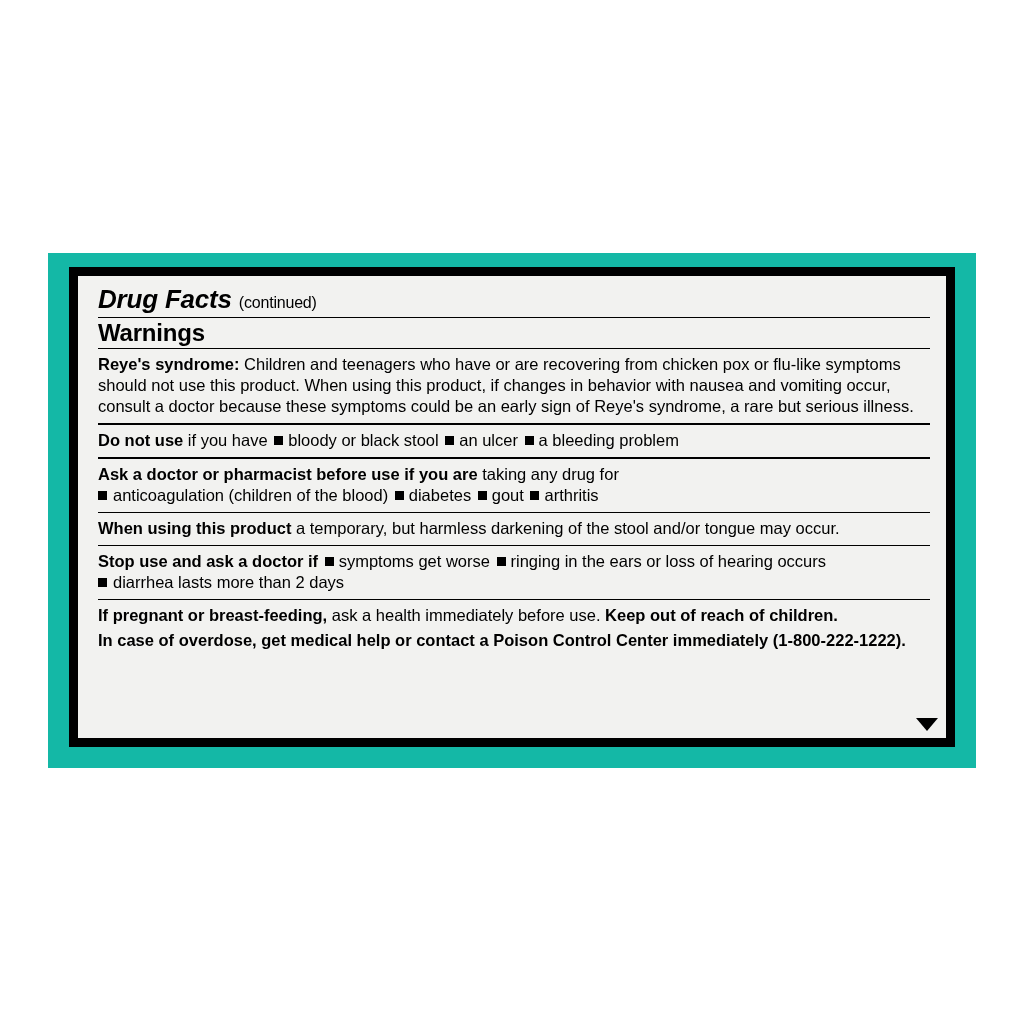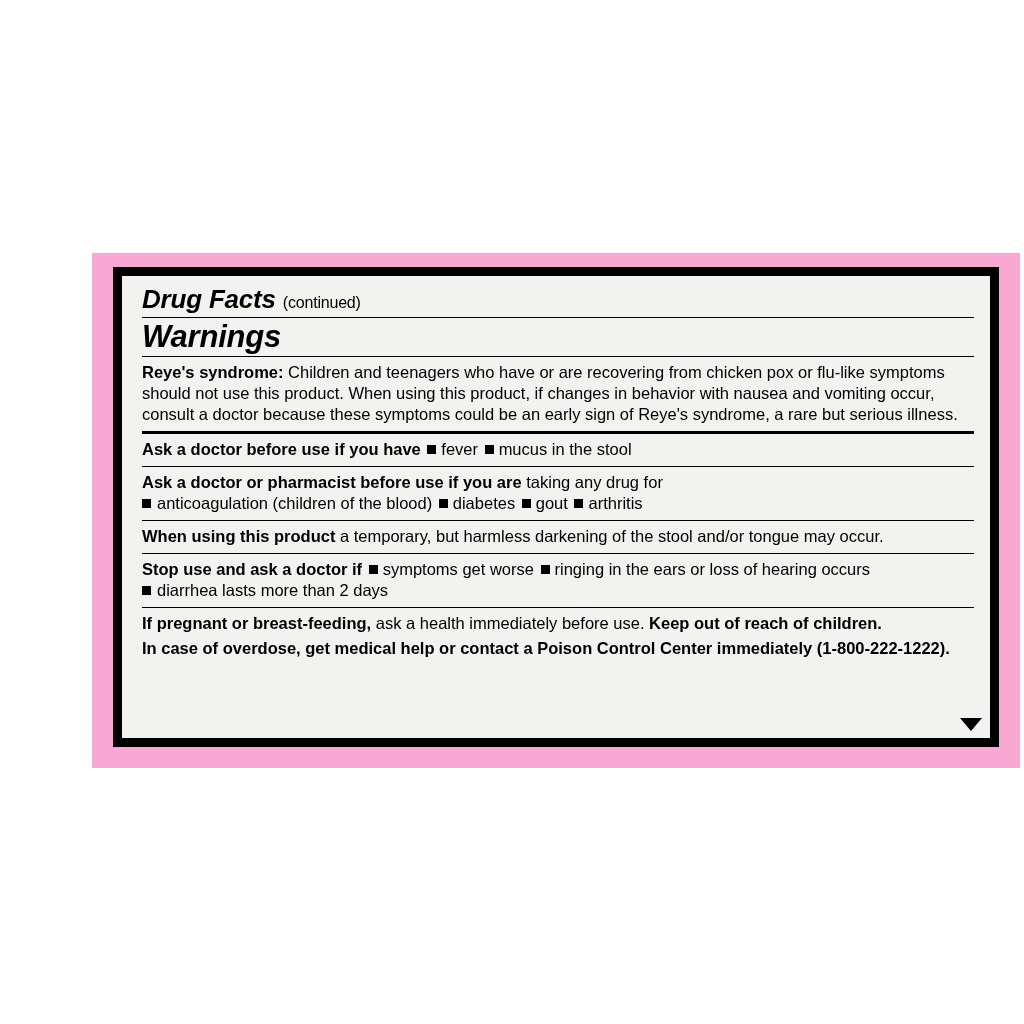--- a/index.html
+++ b/index.html
@@ -17,22 +17,21 @@
     background: #ffffff;
     overflow: hidden;
   }
   
   .label-card {
     position: absolute;
     left: 48px;
     top: 253px;
     width: 928px;
     height: 515px;
-    background: #f9a8d4;
-    margin-left: 44px;
+    background: #14b8a6;
   }
   
   .facts-box {
     position: absolute;
     left: 21px;
     top: 14px;
     width: 886px;
     height: 480px;
     background: #f2f2f0;
     border: 9px solid #000000;
@@ -64,23 +63,22 @@
   }
   .rule-thin {
     border-bottom: 1.6px solid #000;
     margin: 0;
   }
   .rule-hair {
     border-bottom: 1.3px solid #000;
     margin: 0;
   }
   .warnings-heading {
-    font-style: italic;
-    font-weight: bold;
-    font-size: 31px;
+    font-weight: bold;
+    font-size: 24px;
     padding: 1px 0 1px 0;
     letter-spacing: -0.2px;
   }
   .sect {
     padding: 5px 0 6px 0;
     font-size: 16.5px;
     line-height: 1.27;
     color: #000;
   }
   .sect p {
@@ -141,29 +139,30 @@
 
         <div class="sect">
           <p>
             <span class="b">Reye's syndrome:</span><span> Children and teenagers who have or are recovering from chicken pox or flu-like symptoms should not use this product. When using this product, if changes in behavior with nausea and vomiting occur, consult a doctor because these symptoms could be an early sign of Reye's syndrome, a rare but serious illness.</span>
           </p>
         </div>
         <div class="rule-hair"></div>
 
         <div class="rule-hair"></div>
 
-        <div class="rule-hair"></div>
-
-        <div class="sect">
-          <p>
-            <span class="b">Ask a doctor before use if you have</span>
-            <span class="sq"></span><span>fever</span>
-            <span class="sq"></span><span>mucus in the stool</span>
-          </p>
-        </div>
+        <div class="sect">
+          <p>
+            <span class="b">Do not use</span><span> if you have</span>
+            <span class="sq"></span><span>bloody or black stool</span>
+            <span class="sq"></span><span>an ulcer</span>
+            <span class="sq"></span><span>a bleeding problem</span>
+          </p>
+        </div>
+        <div class="rule-hair"></div>
+
         <div class="rule-hair"></div>
 
         <div class="sect">
           <p>
             <span class="b">Ask a doctor or pharmacist before use if you are</span><span> taking any drug for</span>
           </p>
           <p>
             <span class="sq-lead"></span><span>anticoagulation (children of the blood)</span>
             <span class="sq"></span><span>diabetes</span>
             <span class="sq"></span><span>gout</span>

